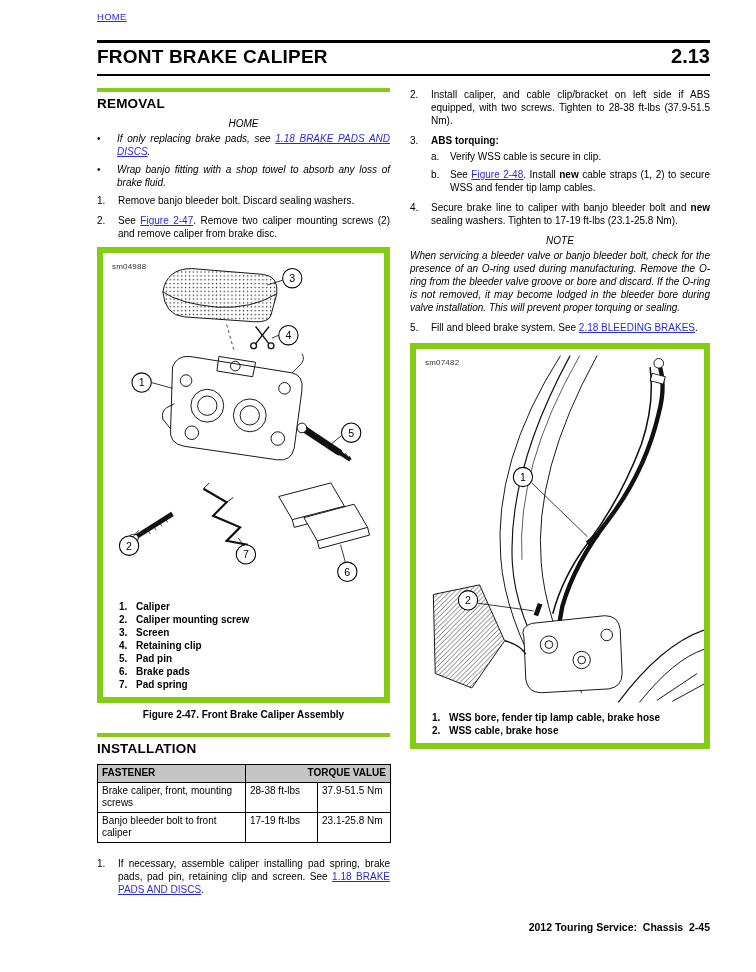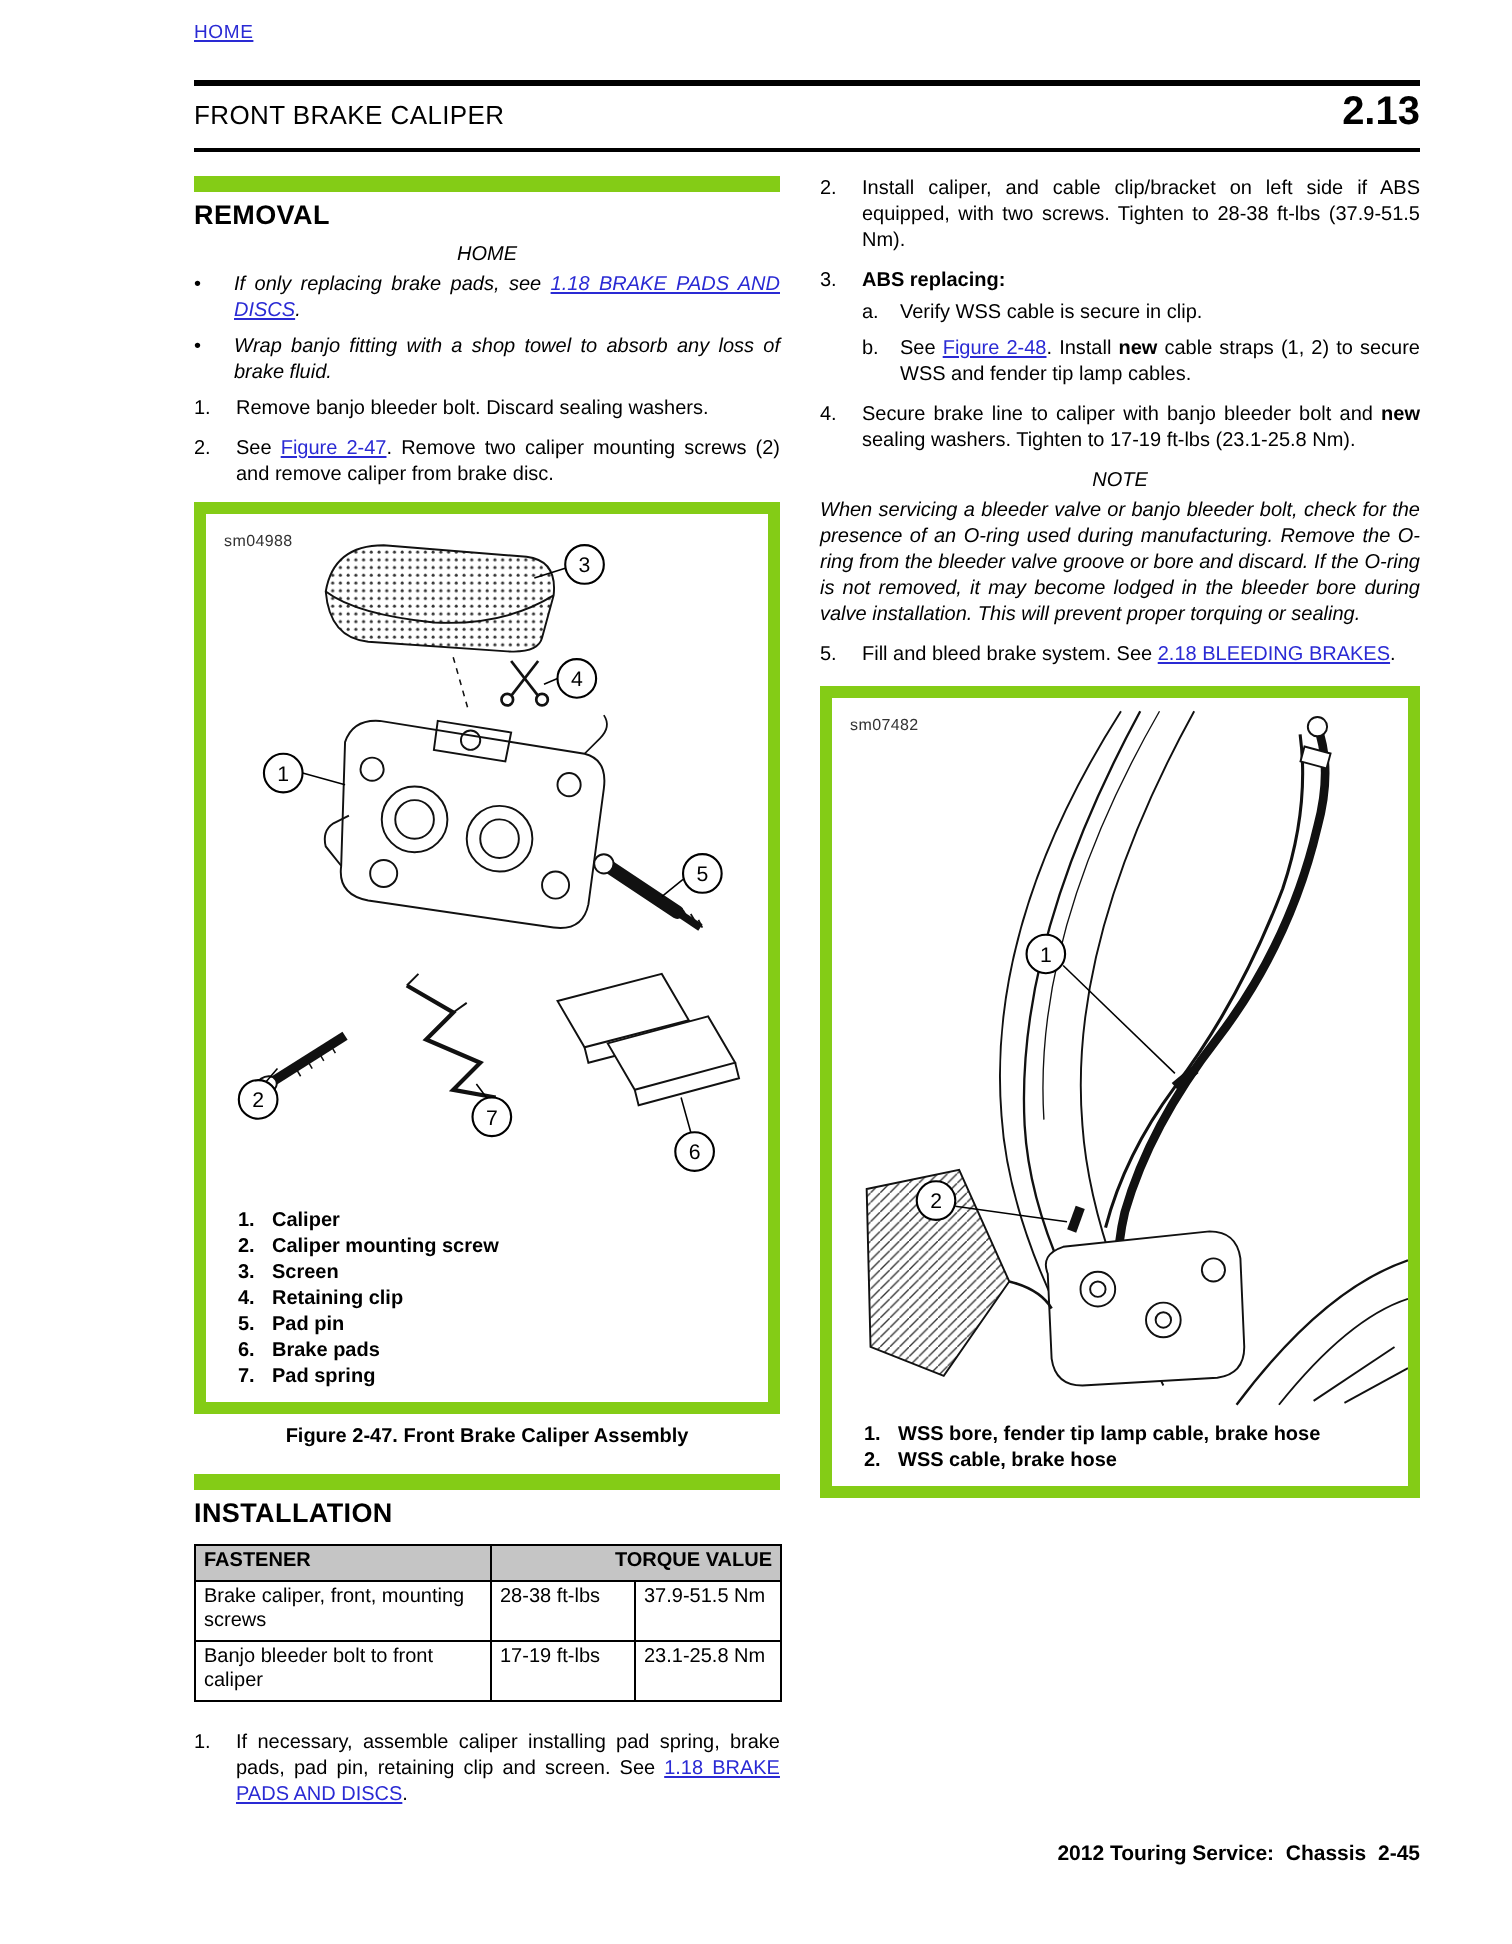--- a/index.html
+++ b/index.html
@@ -11,29 +11,29 @@
   }
   a { color:#2a2ad4; text-decoration:underline; cursor:pointer; }
   .home {
     position:absolute; left:97px; top:11px; font-size:9.5px; letter-spacing:0.3px;
   }
   .rule-top { position:absolute; left:97px; top:40px; width:613px; height:3px; background:#000; }
   .title-row {
     position:absolute; left:97px; top:45px; width:613px;
     display:flex; justify-content:space-between; align-items:baseline;
   }
-  .title { font-size:13px; font-weight:normal; letter-spacing:0.2px; }
+  .title { font-size:19px; font-weight:bold; letter-spacing:0.2px; }
   .secnum { font-size:20px; font-weight:bold;text-align:center; }
   .rule-bottom { position:absolute; left:97px; top:74px; width:613px; height:2px; background:#000; }
 
   .col-left  { position:absolute; left:97px;  top:88px; width:293px; font-size:10px; line-height:13px; }
   .col-right { position:absolute; left:410px; top:88px; width:300px; font-size:10px; line-height:13px; }
 
   h2.sect {
-    border-top:8px solid #84cc16; padding-top:4px; font-size:13.5px; line-height:15px;
+    border-top:4px solid #84cc16; padding-top:4px; font-size:13.5px; line-height:15px;
     font-weight:bold; margin-bottom:6px; letter-spacing:0.2px;
   }
   .sect-install { margin-top:12px; }
   .notes-label { text-align:center; font-style:italic; margin-bottom:2px; }
   .note-label  { text-align:center; font-style:italic; margin:2px 0 2px; }
 
   .bullet { display:flex; font-style:italic; margin-bottom:5px; }
   .bullet .mk { width:20px; flex:none; font-style:normal; }
   .bullet .body { flex:1; text-align:justify; }
   .bullet a { font-style:italic; }
@@ -254,21 +254,21 @@
 
   <div class="col-right">
 
     <div class="step">
       <span class="num">2.</span>
       <span class="body">Install caliper, and cable clip/bracket on left side if ABS equipped, with two screws. Tighten to 28-38 ft-lbs (37.9-51.5 Nm).</span>
     </div>
 
     <div class="step" style="margin-bottom:3px">
       <span class="num">3.</span>
-      <span class="body bold">ABS replacing:</span>
+      <span class="body bold">ABS torquing:</span>
     </div>
     <div class="substep">
       <span class="num">a.</span>
       <span class="body">Verify WSS cable is secure in clip.</span>
     </div>
     <div class="substep" style="margin-bottom:7px">
       <span class="num">b.</span>
       <span class="body"><span>See </span><a href="#">Figure 2-48</a><span>. Install </span><span class="bold">new</span><span> cable straps (1, 2) to secure WSS and fender tip lamp cables.</span></span>
     </div>
 

